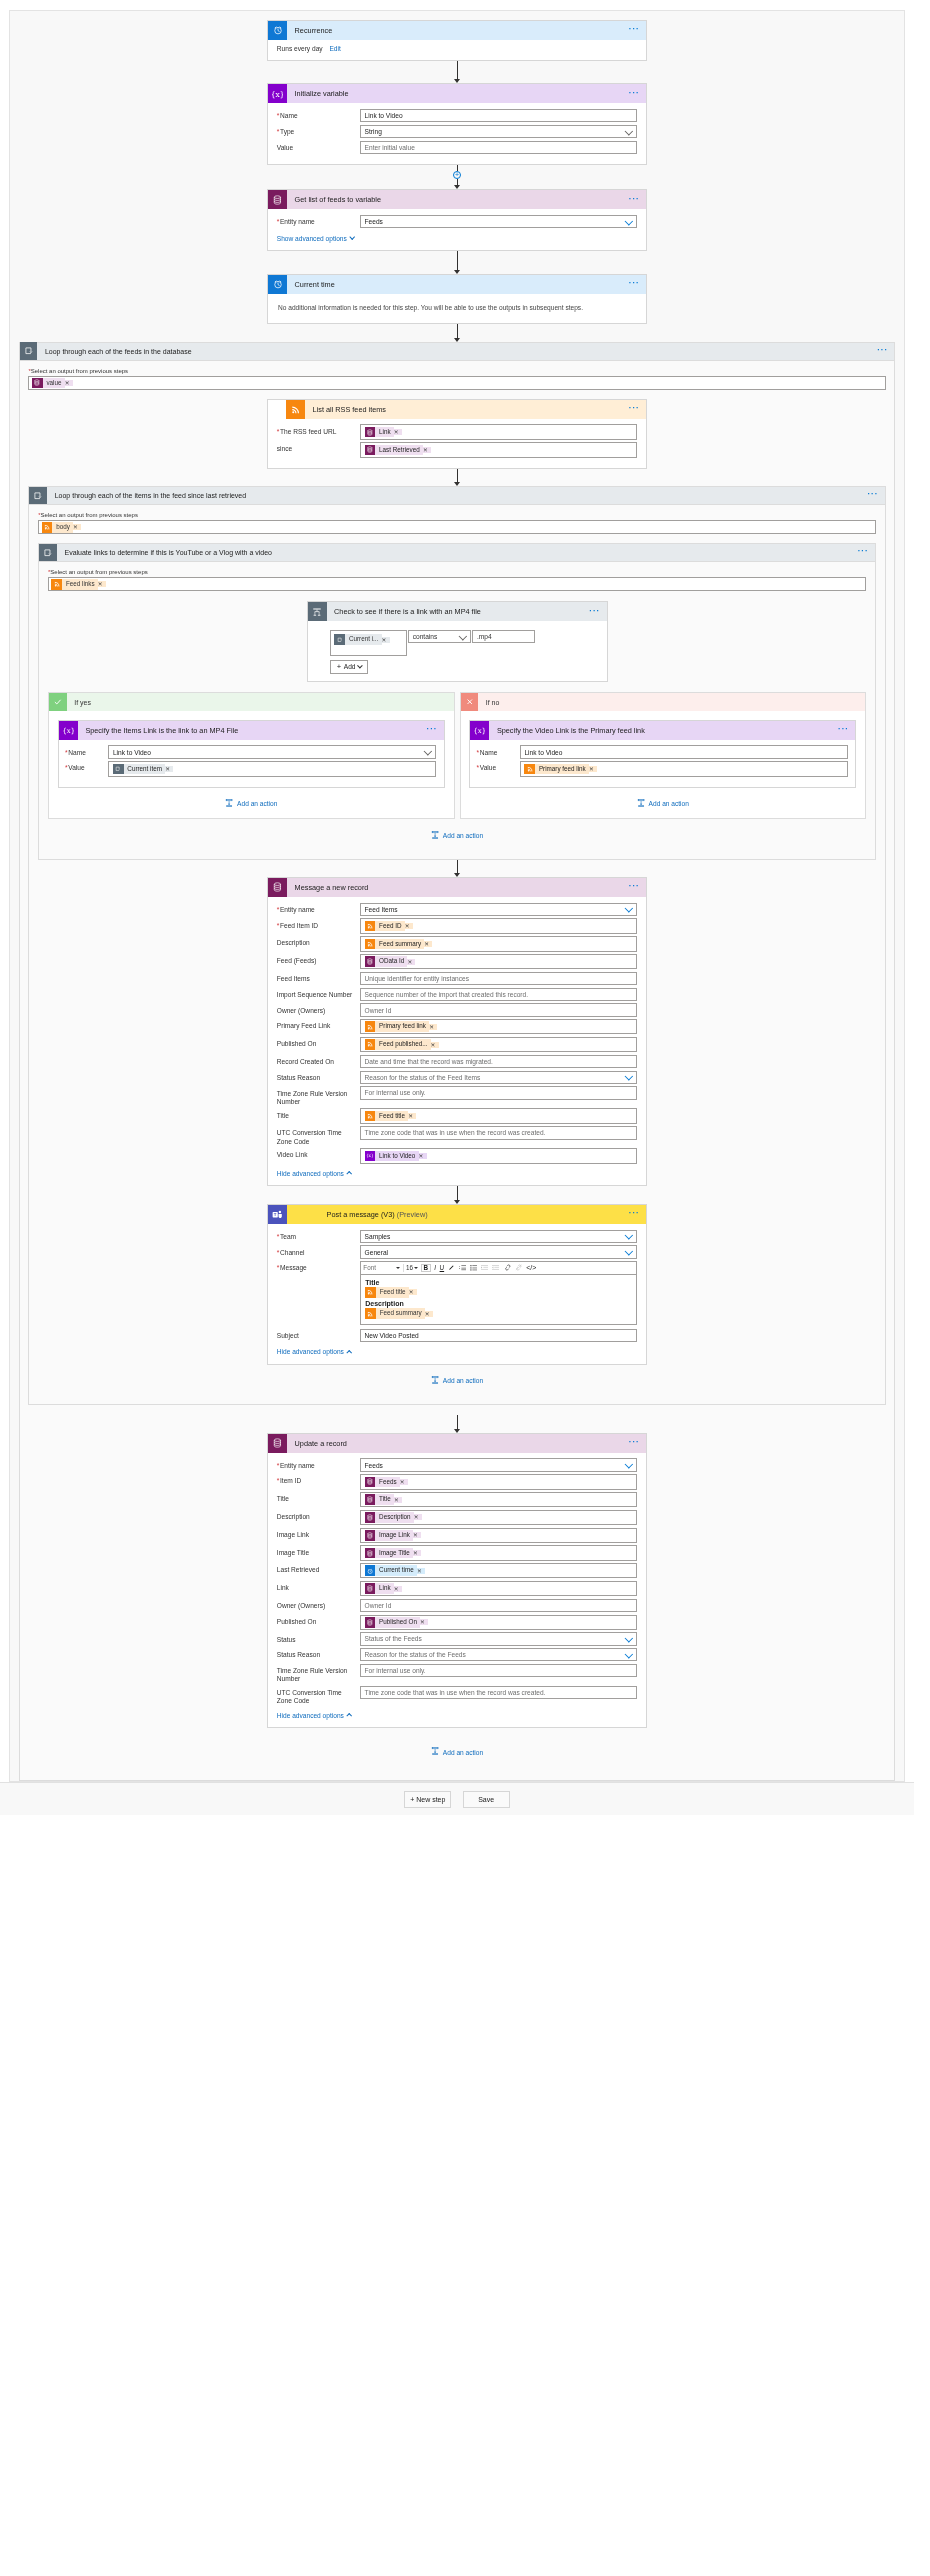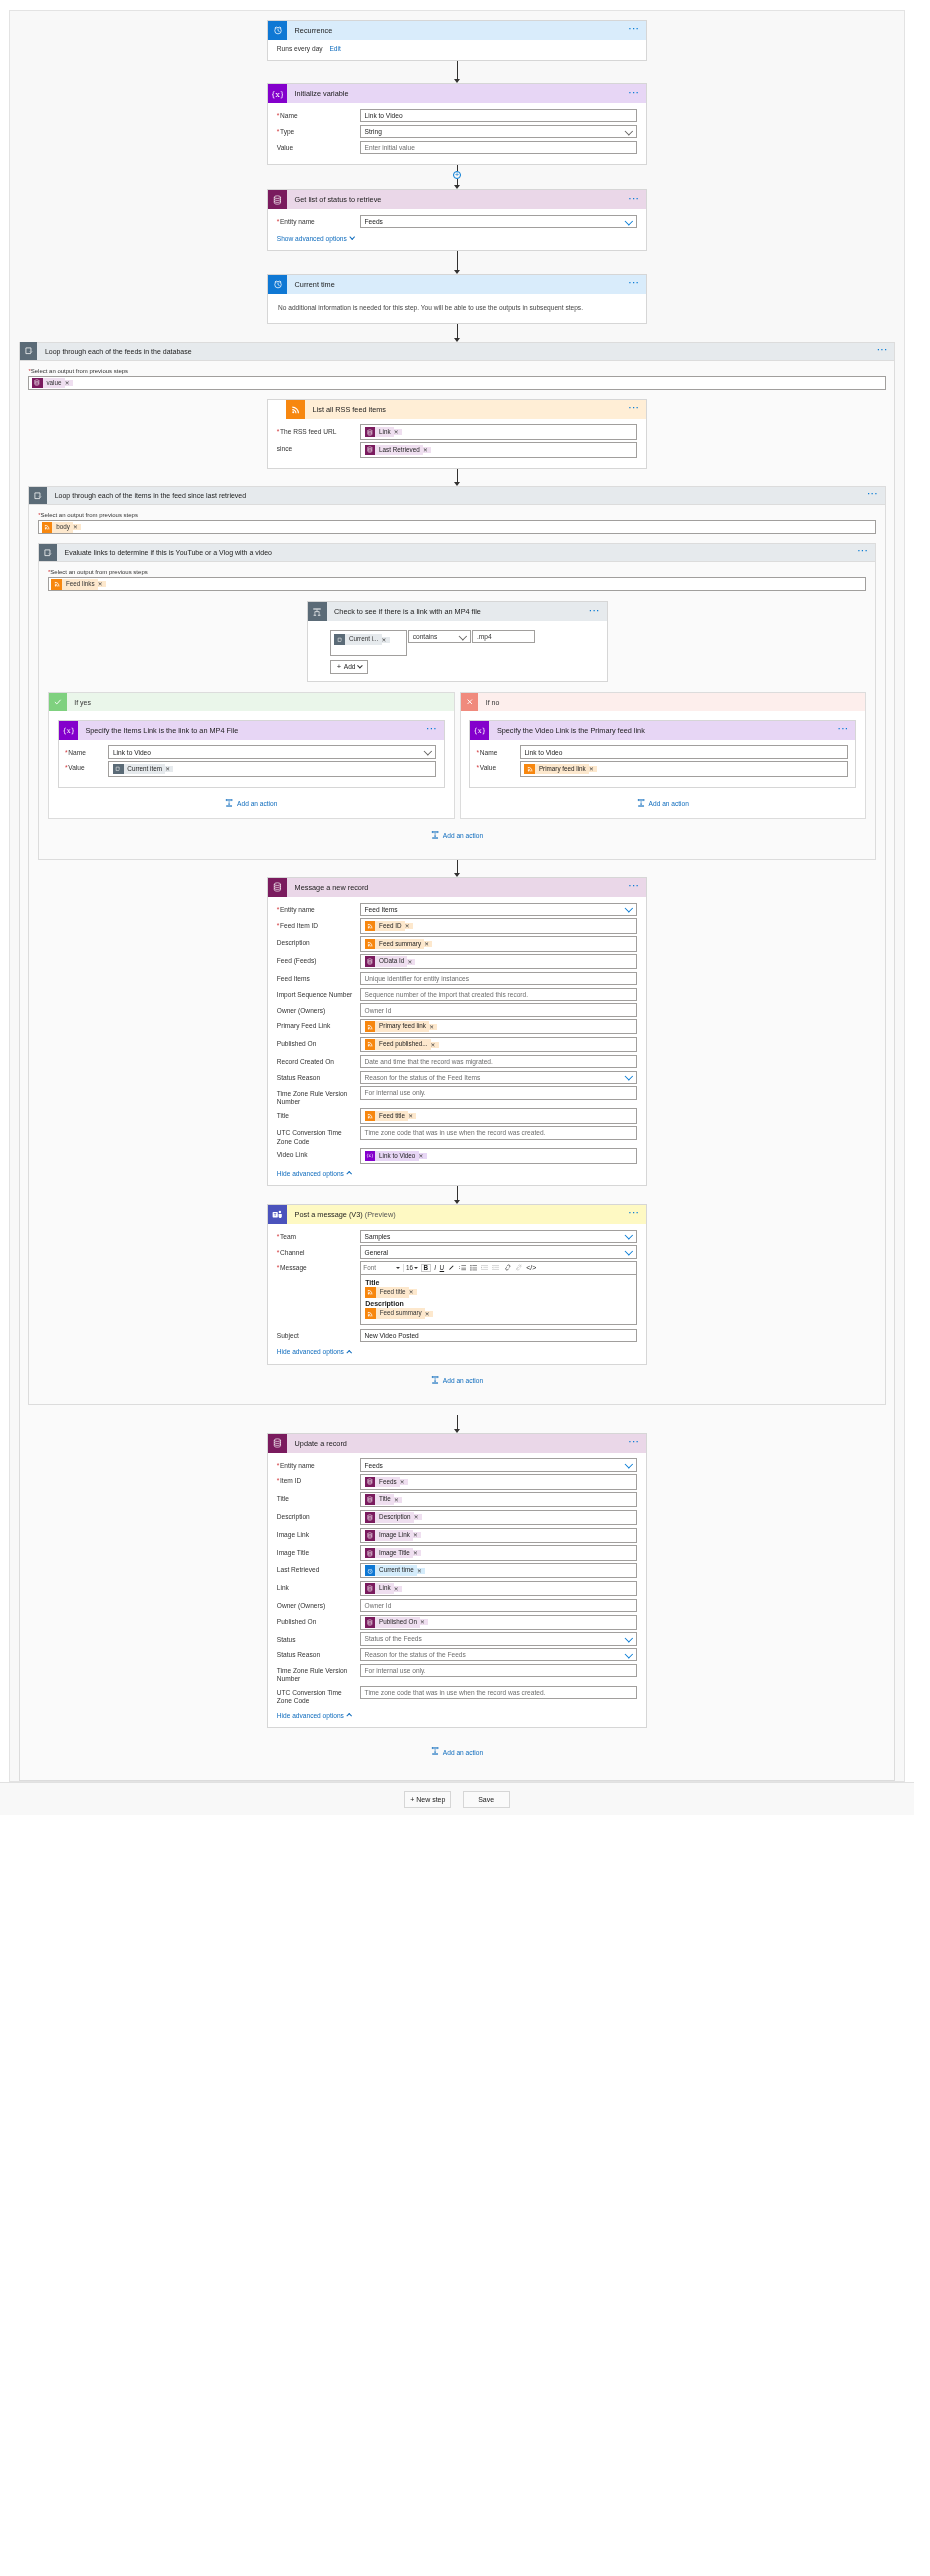--- a/index.html
+++ b/index.html
@@ -51,21 +51,21 @@
     font-weight:700;
   }
   .card-body { padding: 5.7px 8.8px 7.6px 8.8px; background:#fff; }
 
   
   .h-blue   { background:#d9ecfb; }  .i-blue   { background:#0f78d4; }
   .h-purple { background:#e7d6f5; }  .i-purple { background:#8400cc; }
   .h-plum   { background:#ead7e8; }  .i-plum   { background:#7a1b5e; }
   .h-rss    { background:#ffeed6;margin-left:18px; }  .i-rss    { background:#f7870f; }
   .h-gray   { background:#e6eaed; }  .i-gray   { background:#5b6b77; }
-  .h-teams  { background:#fef9c3; }  .i-teams  { background:#4b53bc; }
+  .h-teams  { background:#fde047;gap:32px; }  .i-teams  { background:#4b53bc; }
 
   
   .frow {
     display:flex; align-items:flex-start;
     margin-bottom: 2.5px;
   }
   .flabel {
     width: 83px; flex:0 0 83px;
     font-size:6.6px; color:#333; line-height:8.2px;
     padding-top: 3.2px; padding-right:3.8px;
@@ -293,21 +293,21 @@
 
     <div class="card">
       <div class="card-header h-plum">
         <div class="card-icon i-plum">
           <svg width="8.8" height="10" viewBox="0 0 14 16">
                 <ellipse cx="7" cy="3.4" rx="5" ry="2.1" fill="none" stroke="#fff" stroke-width="1.1"></ellipse>
                 <path d="M2 3.4v9.2c0 1.16 2.24 2.1 5 2.1s5-.94 5-2.1V3.4" fill="none" stroke="#fff" stroke-width="1.1"></path>
                 <path d="M2 6.6c0 1.16 2.24 2.1 5 2.1s5-.94 5-2.1M2 9.8c0 1.16 2.24 2.1 5 2.1s5-.94 5-2.1" fill="none" stroke="#fff" stroke-width="1.1"></path>
               </svg>
         </div>
-        <div class="card-title">Get list of status to retrieve</div>
+        <div class="card-title">Get list of feeds to variable</div>
         <div class="ellipsis">···</div>
       </div>
       <div class="card-body">
         <div class="frow">
           <div class="flabel"><span class="req">*</span><span>Entity name</span></div>
           <div class="fctl">
                 <div class="fbox">
                   <span>Feeds</span>
                   <span class="chev"></span>
                 </div>

